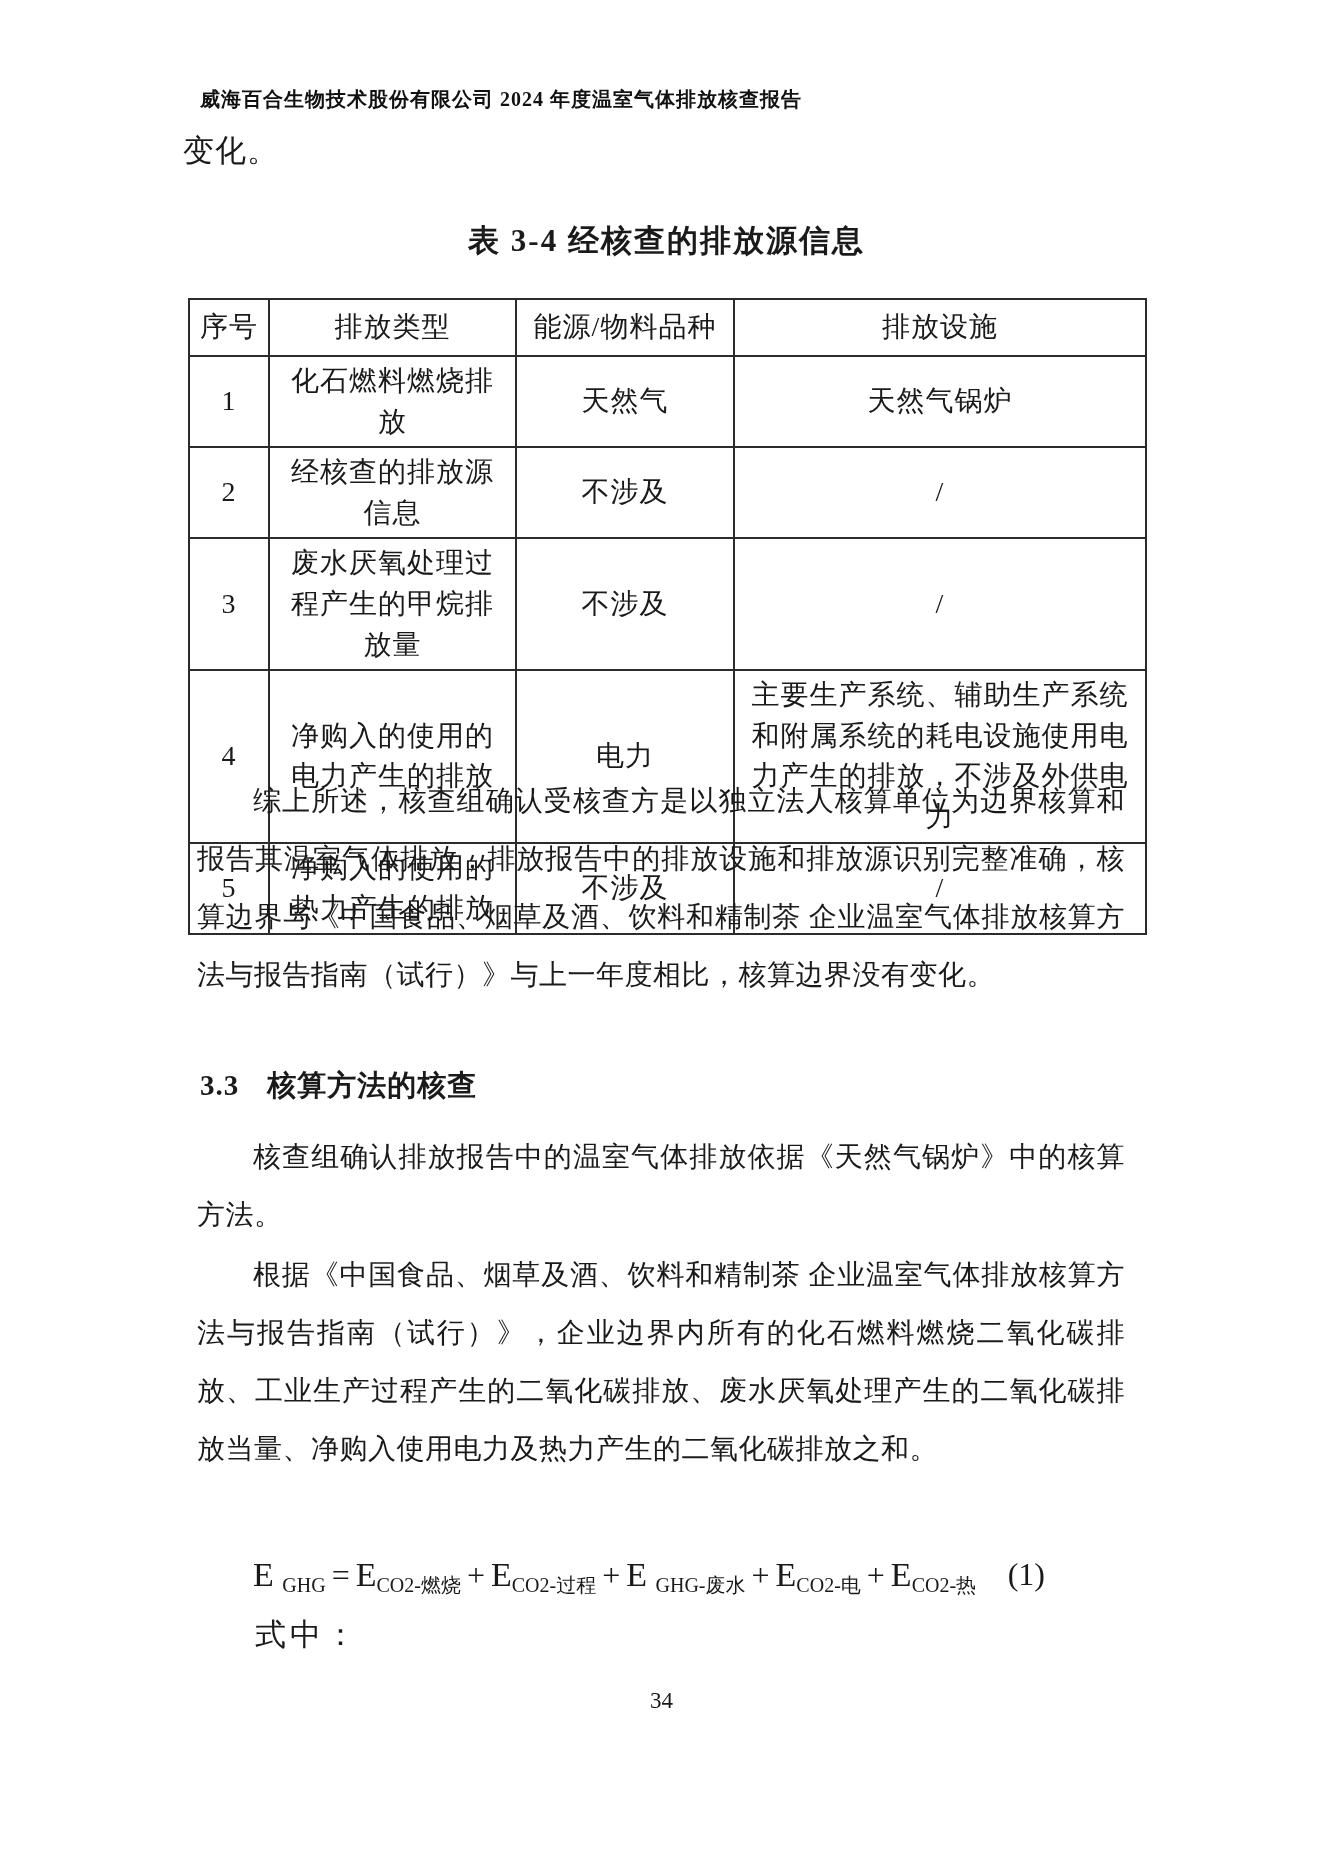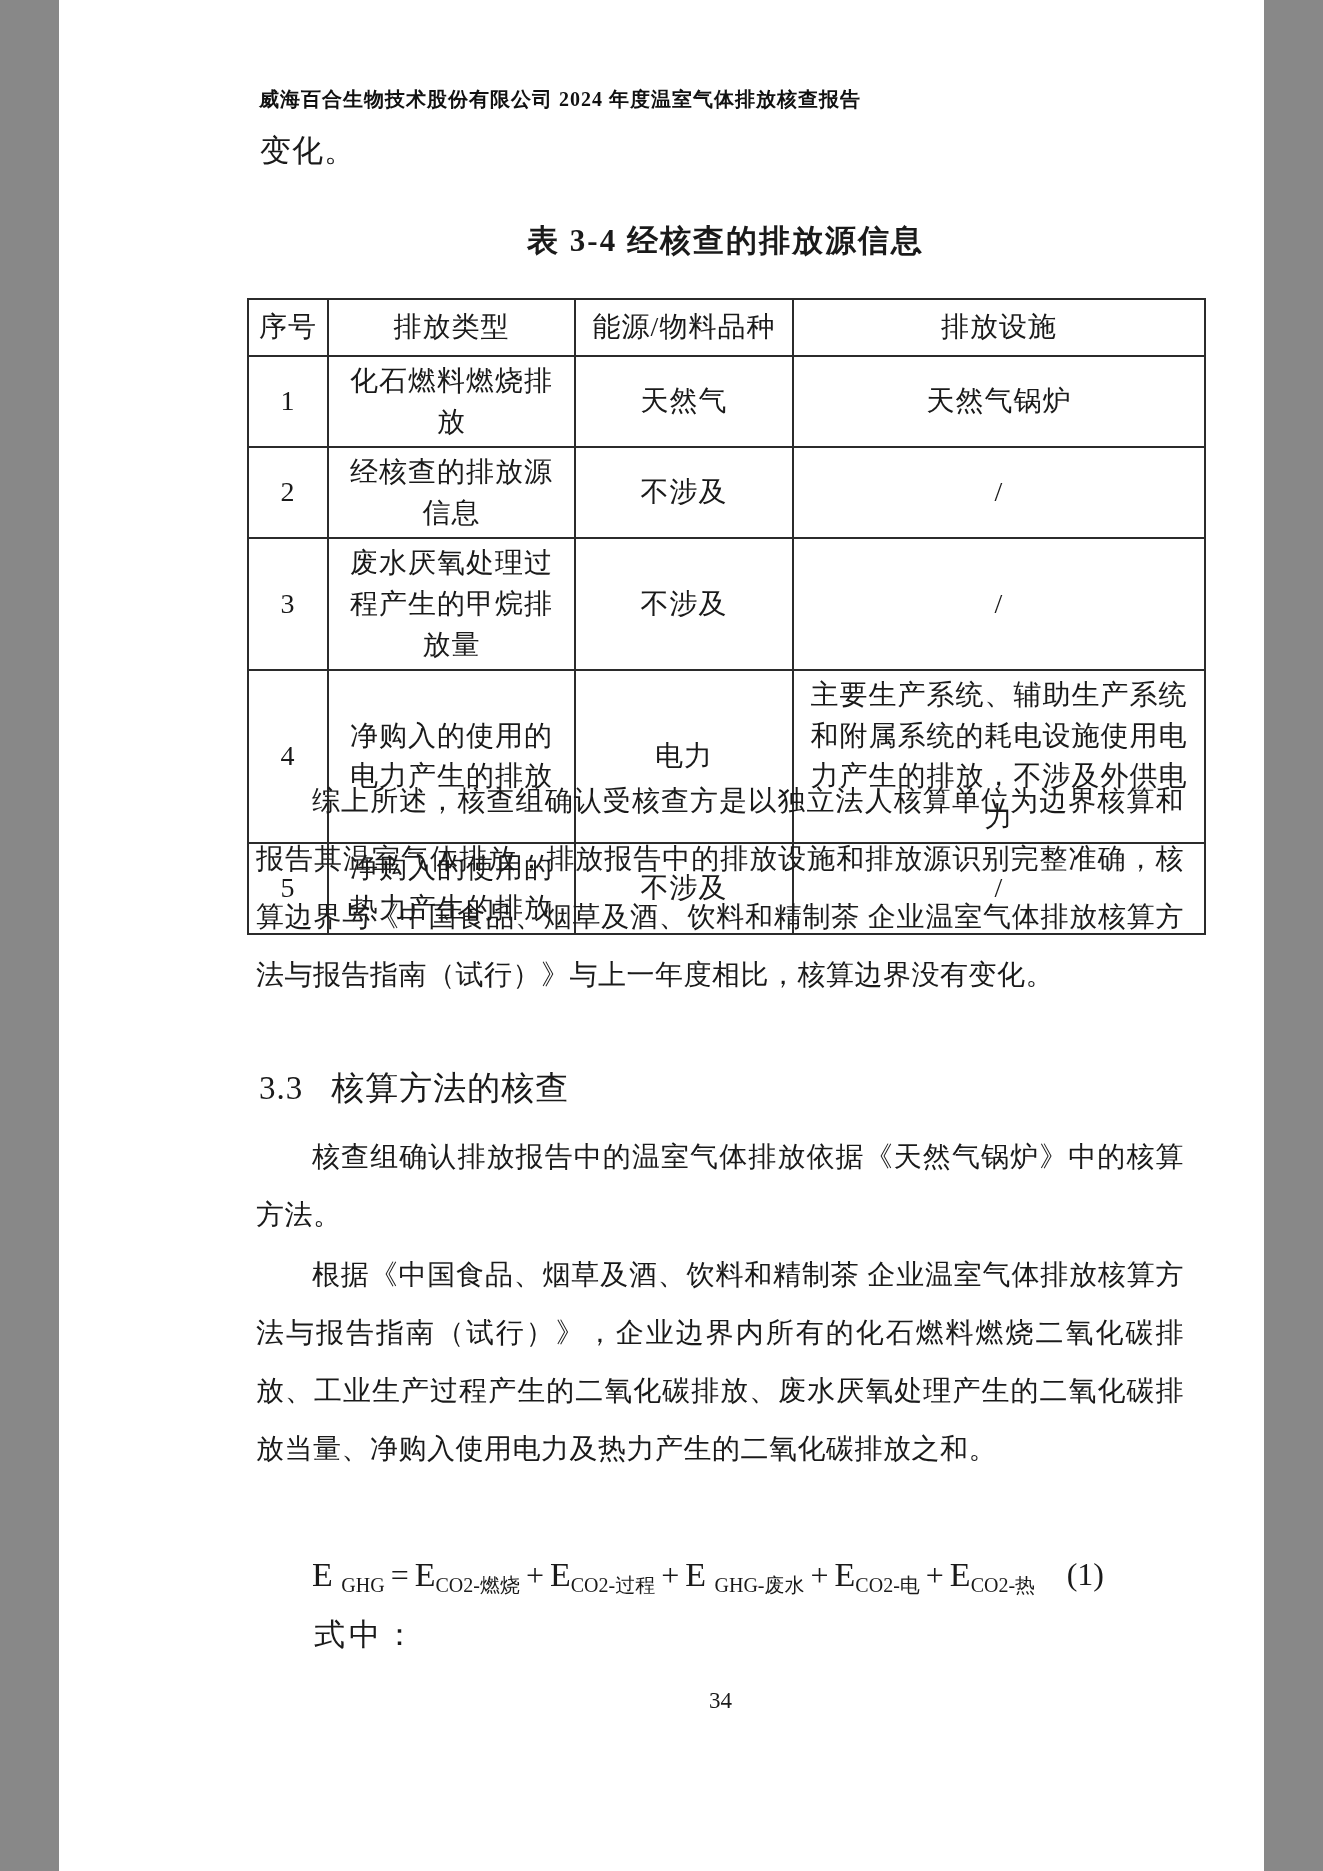--- a/index.html
+++ b/index.html
@@ -1,31 +1,31 @@
 <!DOCTYPE html>
 <html lang="zh"><head>
 <meta charset="utf-8">
 <style>
   html,body{margin:0;padding:0;background:#888;}
   .page{
     position:relative;
-    width:1205px;height:1871px;
+    width:1323px;height:1871px;
     margin:0 auto;
     background:#ffffff;
     font-family:"Liberation Serif","DejaVu Serif",serif;
     color:#1a1a1a;
     overflow:hidden;
   }
   .doc-header{
     position:absolute;left:200px;top:86px;
     font-size:20px;font-weight:700;letter-spacing:1px;
     color:#111;
   }
   .intro-line{
-    position:absolute;left:201px;top:130px;
+    position:absolute;left:183px;top:130px;
     font-size:31px;letter-spacing:1px;
   }
   .table-title{
     position:absolute;left:188px;top:220px;width:957px;
     text-align:center;font-size:31px;font-weight:700;letter-spacing:2px;
   }
   table.src-table{
     position:absolute;left:188px;top:298px;width:957px;
     border-collapse:collapse;table-layout:fixed;
   }
@@ -50,21 +50,21 @@
     position:absolute;left:197px;width:928px;
     font-size:28px;line-height:58px;letter-spacing:0.5px;
     text-align:justify;text-justify:inter-character;
     text-indent:2em;margin:0;
   }
   .p-summary{top:772px;}
   .p-method{top:1128px;}
   .p-basis{top:1246px;}
   .section-heading{
     position:absolute;left:200px;top:1066px;
-    font-size:33px;font-weight:400;letter-spacing:1px;
+    font-size:29px;font-weight:700;letter-spacing:1px;
   }
   .section-heading .sec-num{margin-right:28px;}
   .formula-line{
     position:absolute;left:253px;top:1556px;width:872px;
     font-size:34px;white-space:nowrap;
   }
   .fterm .fbase{font-size:34px;}
   .fterm .fsub{
     font-size:20px;
     position:relative;top:0.28em;

